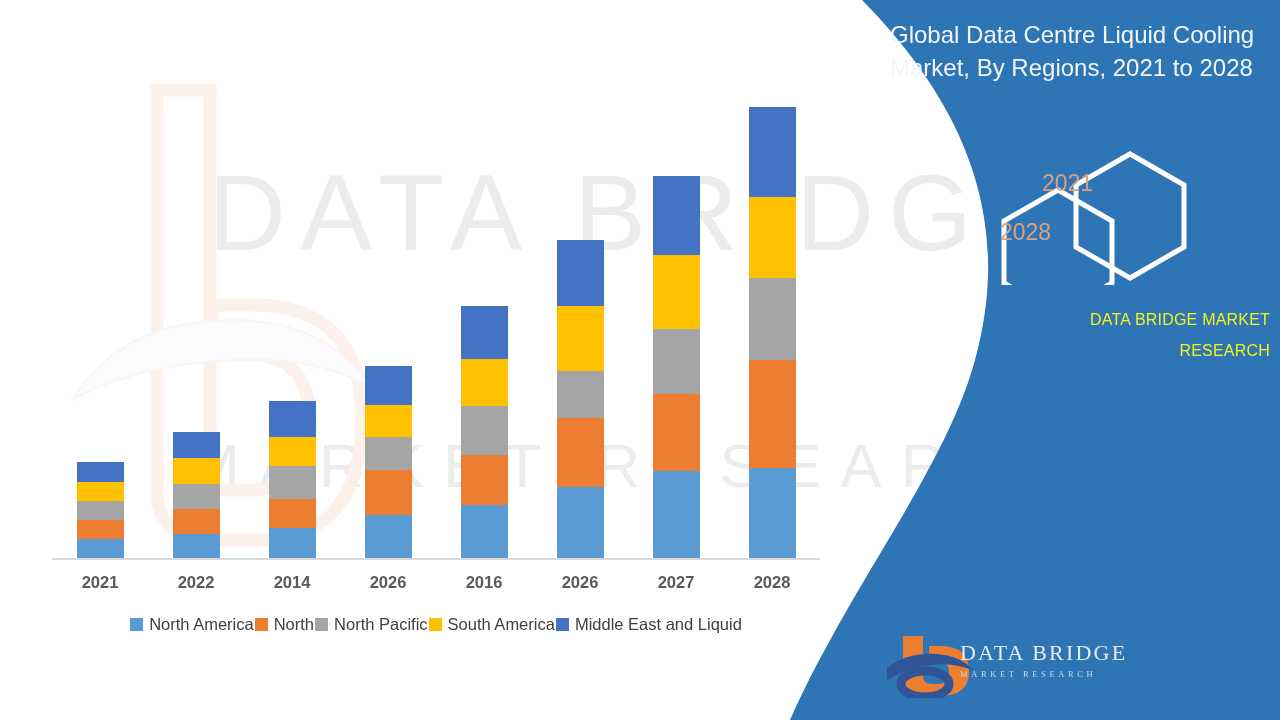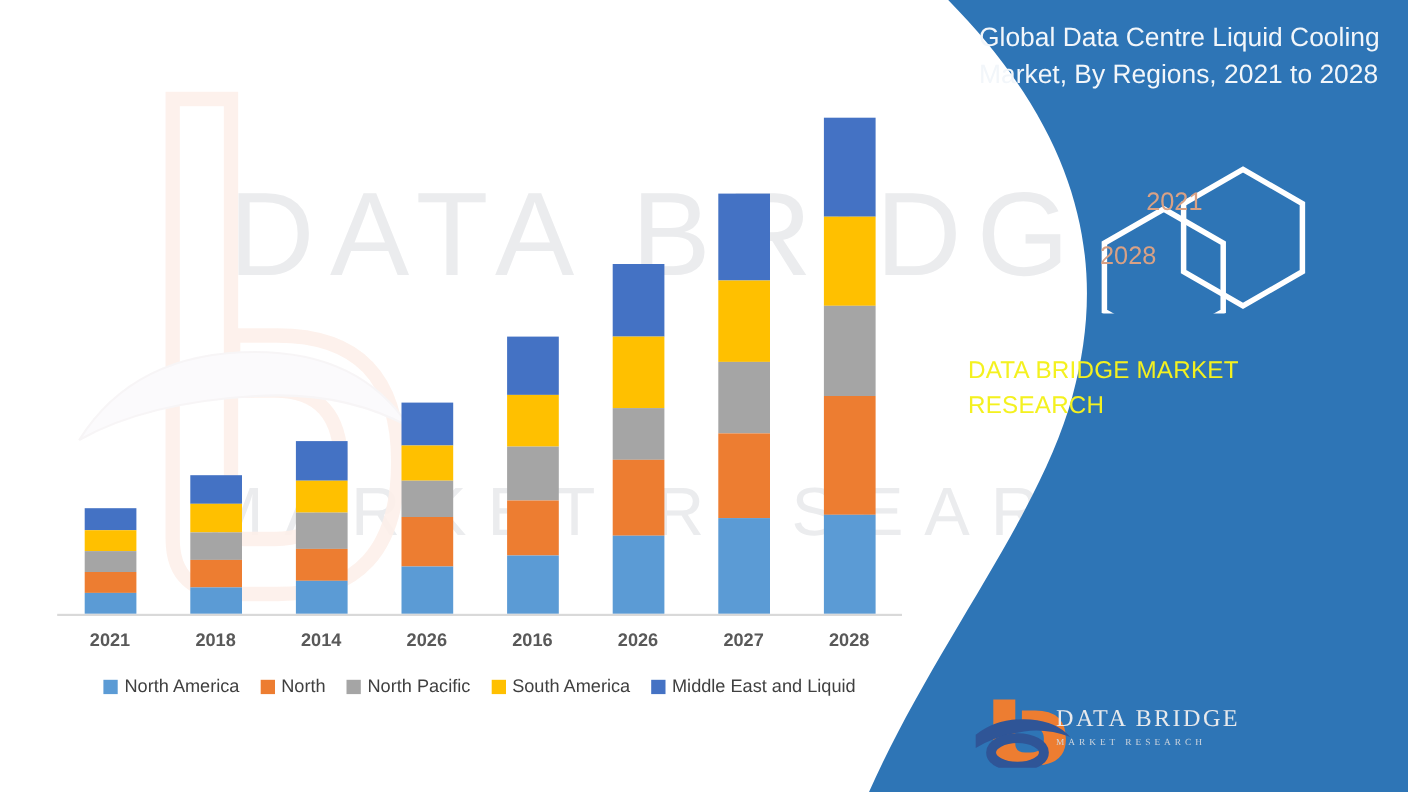--- a/index.html
+++ b/index.html
@@ -62,25 +62,25 @@
     position: absolute;
     left: 30px; top: 18px;
     width: 380px;
     color: #f2f6fa;
     font-size: 24px;
     line-height: 33px;
     font-weight: 400;
   }
   #brand-lines {
     position: absolute;
-    left: 20px; top: 321px;
+    left: 20px; top: 304px;
     width: 390px;
-    text-align: left;
+    text-align: right;
     color: #f4f11f;
-    font-size: 22px;
+    font-size: 16px;
     line-height: 31px;
     font-weight: 400;
     letter-spacing: .2px;
   }
 
   
   #hex-group {
     position: absolute;
     left: 120px; top: 150px;
     width: 300px; height: 135px;
@@ -175,21 +175,21 @@
   }
 
   
   #legend {
     position: absolute;
     left: 52px; top: 615px;
     width: 768px;
     display: flex;
     justify-content: center;
     align-items: center;
-    gap: 19px;
+    gap: 1px;
   }
   .leg-item { display: flex; align-items: center; gap: 6px; }
   .leg-swatch { width: 13px; height: 13px; flex: 0 0 auto; }
   .leg-text { color: #404040; font-size: 16.5px; font-weight: 400; white-space: nowrap; }
 </style>
 </head>
 <body>
 
 <div id="canvas">
 
@@ -304,21 +304,21 @@
           <div class="seg" title="South America 2028: 1.3" style="height: 80.46px; background: rgb(255, 192, 0);"></div>
           <div class="seg" title="Asia Pacific 2028: 1.33" style="height: 82.32px; background: rgb(165, 165, 165);"></div>
           <div class="seg" title="Europe 2028: 1.75" style="height: 108.31px; background: rgb(237, 125, 49);"></div>
           <div class="seg" title="North America 2028: 1.45" style="height: 89.74px; background: rgb(91, 155, 213);"></div>
         </div>
       </div>
     </div>
   <div id="axis-line"></div>
   <div id="xlabels">
       <div>2021</div>
-      <div>2018</div>
+      <div>2022</div>
       <div>2014</div>
       <div>2026</div>
       <div>2016</div>
       <div>2026</div>
       <div>2027</div>
       <div>2028</div>
     </div>
   <div id="legend">
       <div class="leg-item">
         <span class="leg-swatch" style="background: rgb(91, 155, 213);"></span>

